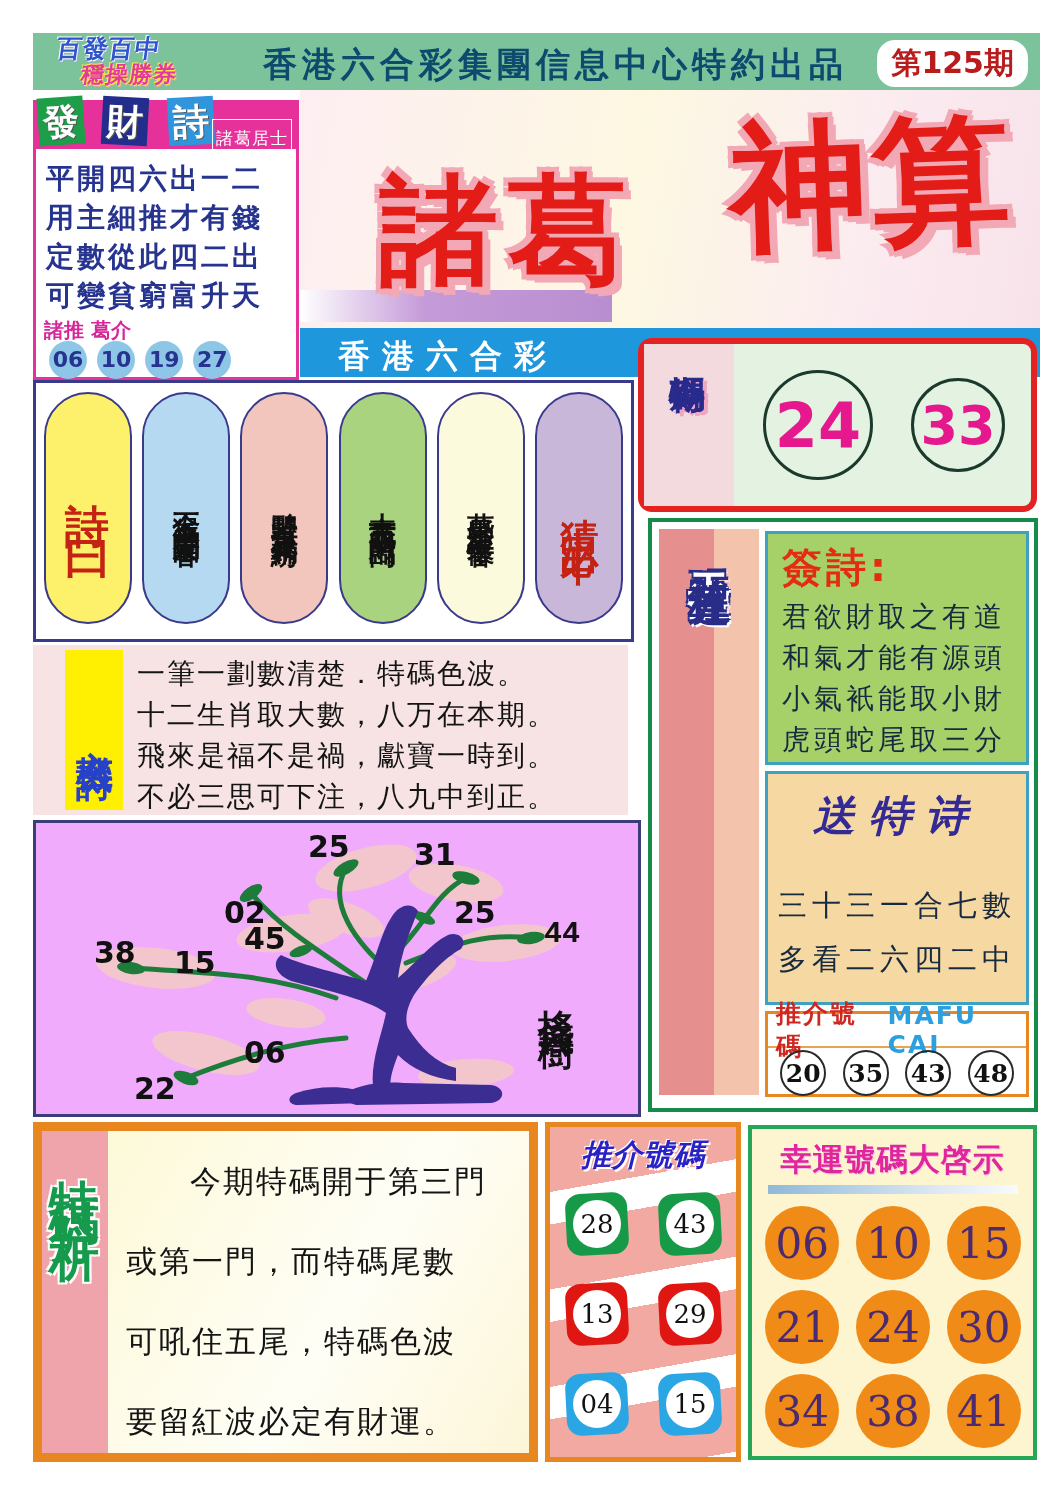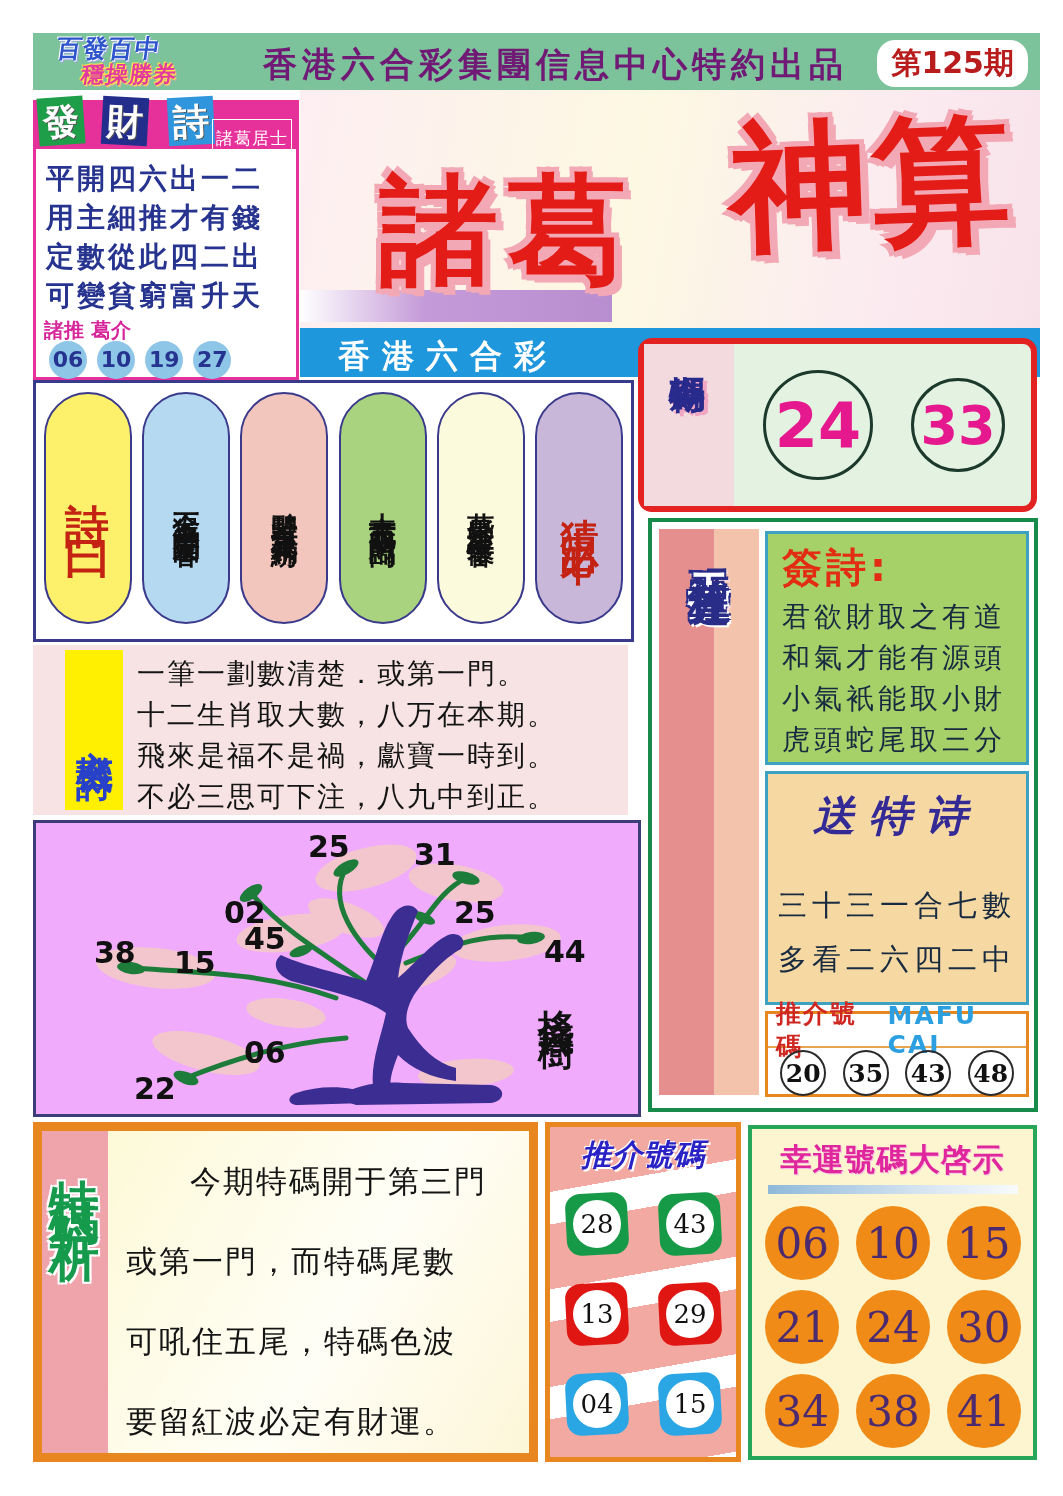--- a/index.html
+++ b/index.html
@@ -8,21 +8,21 @@
     font-family:"DejaVu Sans",sans-serif;overflow:hidden;
   }
   .abs{position:absolute;}
   .vtext{writing-mode:vertical-rl;text-orientation:upright;}
 
   
   .header{left:33px;top:33px;width:1007px;height:57px;background:#7cc29b;}
   .logo{left:22px;top:3px;width:210px;height:52px;transform:skewX(-8deg);line-height:1.05;}
   .logo-l1{font-size:25px;font-weight:bold;color:#2f55cc;text-shadow:1px 1px 0 #fff,-1px -1px 0 #fff,2px 2px 0 #9ad;letter-spacing:1px;}
   .logo-l2{font-size:23px;font-weight:bold;color:#e23a9e;text-shadow:1px 1px 0 #ffe94a,-1px -1px 0 #ffe94a,2px 2px 0 #caa;margin-left:28px;letter-spacing:1px;}
-  .header-title{left:230px;top:9px;font-size:34px;font-weight:bold;color:#701a75;letter-spacing:5px;}
+  .header-title{left:230px;top:9px;font-size:34px;font-weight:bold;color:#0c4a6e;letter-spacing:5px;}
   .issue-box{right:12px;top:7px;background:#ffffff;border-radius:18px;padding:3px 14px;font-size:30px;font-weight:bold;color:#b91c1c;}
 
   
   .facai{left:33px;top:100px;width:260px;height:274px;border:3px solid #e6309a;background:#fff;}
   .facai-head{left:0;top:0;width:100%;height:46px;background:#e6309a;}
   .fc-char{position:absolute;top:-6px;width:46px;height:48px;color:#fff;font-size:36px;font-weight:bold;text-align:center;line-height:50px;text-shadow:1px 1px 0 #555;}
   .fc-c1{left:2px;background:#1e9e48;transform:rotate(-4deg);}
   .fc-c2{left:66px;background:#232e8c;transform:rotate(3deg);}
   .fc-c3{left:132px;background:#2f95dc;transform:rotate(-3deg);}
   .fc-author{position:absolute;right:4px;top:16px;color:#fff;font-size:17px;border:1px solid #fff;padding:7px 3px;letter-spacing:1px;}
@@ -68,21 +68,21 @@
   
   .xuanji{left:33px;top:645px;width:595px;height:170px;background:#f7e3e3;}
   .xj-label{left:32px;top:5px;width:58px;height:160px;background:#ffef00;display:flex;justify-content:center;align-items:center;}
   .xj-label-text{writing-mode:vertical-rl;text-orientation:upright;color:#2742c8;font-size:37px;font-weight:bold;letter-spacing:6px;}
   .xj-lines{left:104px;top:8px;width:480px;color:#141414;font-size:28px;line-height:41px;letter-spacing:2px;font-weight:500;}
 
   
   .tree-box{left:33px;top:820px;width:595px;height:291px;background:#f0abfc;border:3px solid #3c3c78;padding-left:7px;}
   .tree-num{position:absolute;color:#111;font-size:30px;font-weight:bold;font-family:"DejaVu Sans",sans-serif;}
   .tn1{left:272px;top:6px;} .tn2{left:378px;top:14px;} .tn3{left:188px;top:72px;}
-  .tn4{left:208px;top:98px;} .tn5{left:418px;top:72px;} .tn6{left:508px;top:111px;}
+  .tn4{left:208px;top:98px;} .tn5{left:418px;top:72px;} .tn6{left:508px;top:94px;font-family:Liberation Mono, monospace;}
   .tn7{left:58px;top:112px;} .tn8{left:138px;top:122px;} .tn9{left:208px;top:212px;}
   .tn10{left:98px;top:248px;}
   .tree-label{left:496px;top:158px;writing-mode:vertical-rl;text-orientation:upright;font-family:"DejaVu Serif",serif;font-size:36px;font-weight:bold;color:#111;letter-spacing:12px;}
 
   
   .rightcol{left:648px;top:518px;width:390px;height:594px;background:#ffffff;border:4px solid #178c4a;box-sizing:border-box;}
   .zt-banner{left:7px;top:7px;width:100px;height:566px;background:linear-gradient(to right,#e68f8f 0 55%,#f3c3ab 55% 100%);display:flex;justify-content:center;}
   .zt-text{writing-mode:vertical-rl;text-orientation:upright;font-size:42px;font-weight:bold;letter-spacing:2px;padding-top:6px;}
   .zt-s1{color:#2a2d88;text-shadow:2px 2px 0 #f8d8d8;}
   .zt-s2{color:#ffffff;text-shadow:2px 2px 0 #2a2d88,-2px -2px 0 #2a2d88,2px -2px 0 #2a2d88,-2px 2px 0 #2a2d88;}
@@ -207,21 +207,21 @@
         <span class="pill-mid vtext">猜中必中</span>
       </div>
   </div>
 </div>
 
 <div class="abs xuanji">
   <div class="abs xj-label">
     <span class="xj-label-text">玄機詩</span>
   </div>
   <div class="abs xj-lines">
-    <div>一筆一劃數清楚．或第一門。</div>
+    <div>一筆一劃數清楚．特碼色波。</div>
     <div>十二生肖取大數，八万在本期。</div>
     <div>飛來是福不是禍，獻寶一時到。</div>
     <div>不必三思可下注，八九中到正。</div>
   </div>
 </div>
 
 <div class="abs tree-box">
   <svg width="589" height="285" viewBox="0 0 589 285" style="position:absolute;left:0;top:0;">
     <g fill="#f3c6ce">
       <ellipse cx="330" cy="45" rx="52" ry="20" transform="rotate(-15 330 45)"></ellipse>

